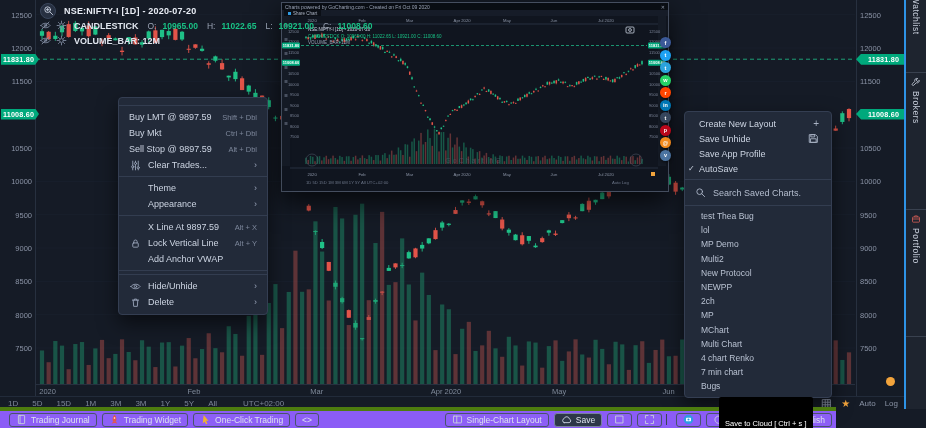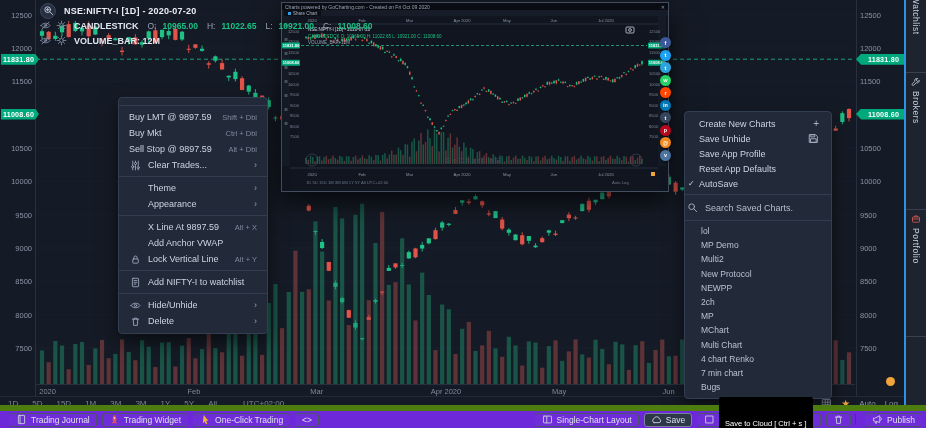--- a/index.html
+++ b/index.html
@@ -56,41 +56,41 @@
   .cm-label{flex:1;white-space:nowrap;}
   .cm-sc{color:#7d879b;font-size:7.5px;white-space:nowrap;}
   .cm-arrow{color:#98a3b8;font-size:9px;}
   .m-sep{height:1px;background:#333d50;margin:3px 0;}
 
   
   #layout-menu{left:684px;top:111px;width:146px;}
   .lm-row{height:15px;display:flex;align-items:center;padding:0 12px 0 14px;color:#ccd4e2;font-size:9px;position:relative;}
   .lm-check{position:absolute;left:3px;font-size:8px;color:#ccd4e2;}
   .lm-right{margin-left:auto;color:#aab3c5;font-size:10px;display:flex;}
-  .lm-search{display:flex;align-items:center;gap:7px;height:19px;padding:0 2px;color:#b4bdce;font-size:9px;}
+  .lm-search{display:flex;align-items:center;gap:7px;height:19px;padding:0 10px;color:#b4bdce;font-size:9px;}
   .lm-item{height:14.2px;display:flex;align-items:center;padding:0 16px;font-size:8.5px;color:#b9c2d2;white-space:nowrap;}
 
   
   #tooltip{position:absolute;left:719px;top:397px;height:21px;padding:16px 6px;background:#000;color:#fff;
     font-size:7.5px;display:flex;align-items:center;z-index:70;border-radius:2px;white-space:nowrap;}
 
   
   #tfbar{position:absolute;left:0;top:396px;width:904px;height:13px;z-index:8;display:flex;align-items:center;
     border-top:1px solid #222b3a;background:#151b26;}
   .tf{font-size:8px;color:#7d8699;margin-left:14px;}
   .tf:first-child{margin-left:8px;text-align:right;}
   #tz{font-size:8px;color:#7d8699;margin-left:26px;}
   #tf-right{position:absolute;right:6px;display:flex;align-items:center;gap:9px;}
   #tf-right .ic{color:#8a93a5;}
   .star{color:#f2a43c;font-size:10px;line-height:10px;}
   .axtxt{font-size:8px;color:#8a93a5;}
   #orange-dot{position:absolute;left:886px;top:377px;width:9px;height:9px;border-radius:50%;background:#f2a43c;z-index:9;}
 
   
-  #footer{position:absolute;left:0;bottom:0;width:926px;height:17px;background:#6d28d9;border-top:6px solid #4d7c0f;
+  #footer{position:absolute;left:0;bottom:0;width:836px;height:17px;background:#8b5cf6;border-top:4px solid #4d7c0f;
     display:flex;align-items:center;z-index:60;}
   .fbtn{height:12px;border:1px solid #49546a;border-radius:3px;display:flex;align-items:center;gap:4px;
     padding:0 6px;color:#dde3ee;font-size:8.5px;margin-left:5px;background:rgba(255,255,255,.02);white-space:nowrap;}
   .fbtn .ic{color:#c7cfdd;}
   .fbtn.save{border-color:#77839d;background:#2d3748;}
   .fsep{width:1px;height:11px;background:#3a4354;margin:0 4px;}
   #fspacer{flex:1;}
   .fpad{width:4px;}
 
   
@@ -1163,103 +1163,92 @@
         <span class="cm-label">Appearance</span>
         <span class="cm-arrow">›</span>
       </div>
       <div class="m-sep"></div>
       <div class="cm-row">
         <span class="cm-ic"></span>
         <span class="cm-label">X Line At 9897.59</span>
         <span class="cm-sc">Alt + X</span>
       </div>
       <div class="cm-row">
+        <span class="cm-ic ic">
+          <svg viewBox="0 0 12 12" fill="none" stroke="currentColor" stroke-width="1" stroke-linecap="round" stroke-linejoin="round">
+            <rect x="3" y="5.4" width="6" height="4.6" rx="0.8"></rect>
+            <path d="M4.2 5.4V4a1.8 1.8 0 0 1 3.6 0v1.4"></path>
+          </svg>
+        </span>
+        <span class="cm-label">Lock Vertical Line</span>
+        <span class="cm-sc">Alt + Y</span>
+      </div>
+      <div class="cm-row">
         <span class="cm-ic"></span>
         <span class="cm-label">Add Anchor VWAP</span>
       </div>
-      <div class="cm-row">
-        <span class="cm-ic ic">
-          <svg viewBox="0 0 12 12" fill="none" stroke="currentColor" stroke-width="1" stroke-linecap="round" stroke-linejoin="round">
-            <rect x="3" y="5.4" width="6" height="4.6" rx="0.8"></rect>
-            <path d="M4.2 5.4V4a1.8 1.8 0 0 1 3.6 0v1.4"></path>
-          </svg>
-        </span>
-        <span class="cm-label">Lock Vertical Line</span>
-        <span class="cm-sc">Alt + Y</span>
-      </div>
+      <div class="m-sep"></div>
       <div class="m-sep"></div>
       <div class="cm-row">
         <span class="cm-ic ic">
           <svg viewBox="0 0 12 12" fill="none" stroke="currentColor" stroke-width="1" stroke-linecap="round" stroke-linejoin="round">
-            <rect x="2.6" y="1.4" width="6.8" height="9.2" rx="0.8"></rect>
-            <path d="M4.4 3.8h3.2M4.4 5.8h3.2M4.4 7.8h2"></path>
-          </svg>
-        </span>
-        <span class="cm-label">Add NIFTY-I to watchlist</span>
-      </div>
-      <div class="m-sep"></div>
+            <path d="M1 6c2.2-3.3 7.8-3.3 10 0-2.2 3.3-7.8 3.3-10 0z"></path>
+            <circle cx="6" cy="6" r="1.3"></circle>
+          </svg>
+        </span>
+        <span class="cm-label">Hide/Unhide</span>
+        <span class="cm-arrow">›</span>
+      </div>
       <div class="cm-row">
         <span class="cm-ic ic">
           <svg viewBox="0 0 12 12" fill="none" stroke="currentColor" stroke-width="1" stroke-linecap="round" stroke-linejoin="round">
-            <path d="M1 6c2.2-3.3 7.8-3.3 10 0-2.2 3.3-7.8 3.3-10 0z"></path>
-            <circle cx="6" cy="6" r="1.3"></circle>
-          </svg>
-        </span>
-        <span class="cm-label">Hide/Unhide</span>
-        <span class="cm-arrow">›</span>
-      </div>
-      <div class="cm-row">
-        <span class="cm-ic ic">
-          <svg viewBox="0 0 12 12" fill="none" stroke="currentColor" stroke-width="1" stroke-linecap="round" stroke-linejoin="round">
             <path d="M2.6 3.4h6.8M4.8 3.4V2.3h2.4v1.1M3.5 3.4l.5 6.8h4l.5-6.8"></path>
           </svg>
         </span>
         <span class="cm-label">Delete</span>
         <span class="cm-arrow">›</span>
       </div>
     </div>
 
   <div id="layout-menu" class="menu">
       <div class="lm-row">
-        <span>Create New Charts</span>
+        <span>Create New Layout</span>
         <span class="lm-right ic">
           <span style="font-size:10px;line-height:10px;">+</span>
         </span>
       </div>
       <div class="lm-row">
         <span>Save Unhide</span>
         <span class="lm-right ic">
           <svg viewBox="0 0 12 12" fill="none" stroke="currentColor" stroke-width="1" stroke-linecap="round" stroke-linejoin="round">
             <path d="M1.8 1.8h6.4l2 2v6.4H1.8z"></path>
             <rect x="3.5" y="1.8" width="3.8" height="2.5"></rect>
             <rect x="3.1" y="6.3" width="5.8" height="3.9"></rect>
           </svg>
         </span>
       </div>
       <div class="lm-row">
         <span>Save App Profile</span>
       </div>
       <div class="lm-row">
-        <span>Reset App Defaults</span>
-      </div>
-      <div class="lm-row">
         <span class="lm-check">✓</span>
         <span>AutoSave</span>
       </div>
       <div class="m-sep"></div>
       <div class="lm-search">
         <span class="ic" style="color: rgb(170, 179, 197);">
           <svg viewBox="0 0 12 12" fill="none" stroke="currentColor" stroke-width="1" stroke-linecap="round" stroke-linejoin="round">
             <circle cx="5.1" cy="5.1" r="3.1"></circle>
             <path d="M7.4 7.4l3.1 3.1"></path>
           </svg>
         </span>
         <span>Search Saved Charts.</span>
       </div>
       <div class="m-sep"></div>
+      <div class="lm-item">test Thea Bug</div>
       <div class="lm-item">lol</div>
       <div class="lm-item">MP Demo</div>
       <div class="lm-item">Multi2</div>
       <div class="lm-item">New Protocol</div>
       <div class="lm-item">NEWPP</div>
       <div class="lm-item">2ch</div>
       <div class="lm-item">MP</div>
       <div class="lm-item">MChart</div>
       <div class="lm-item">Multi Chart</div>
       <div class="lm-item">4 chart Renko</div>

